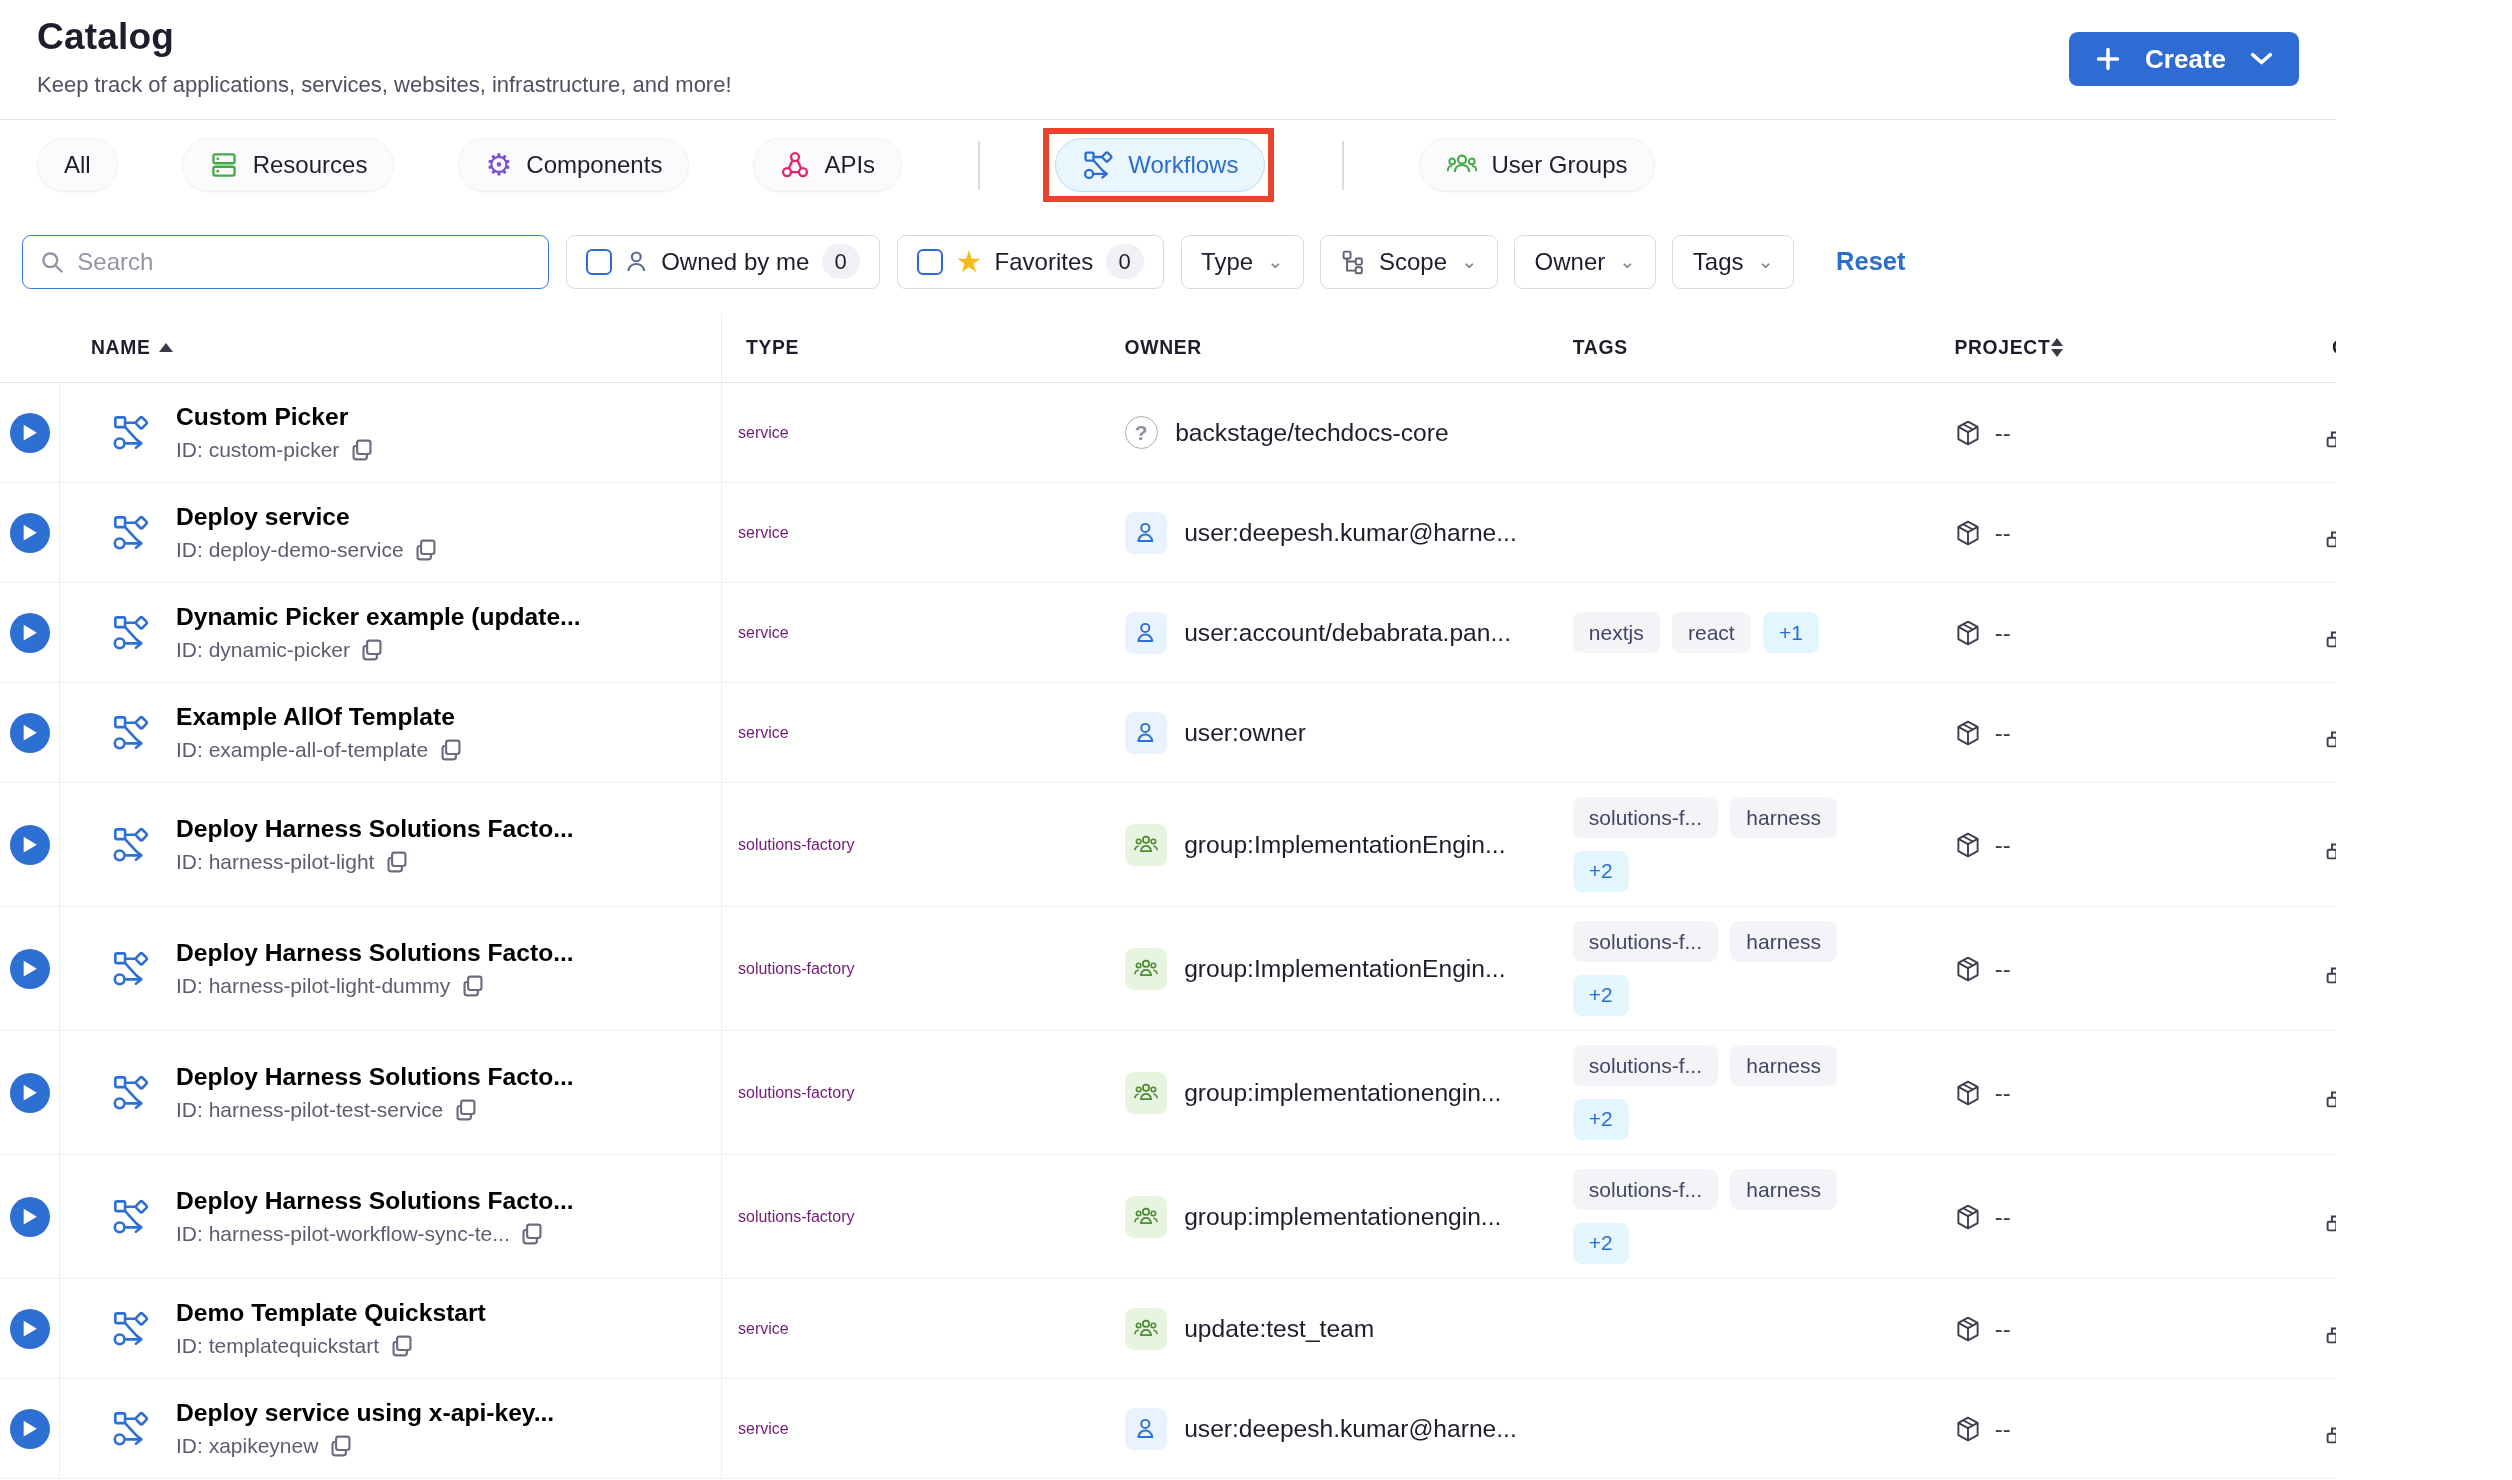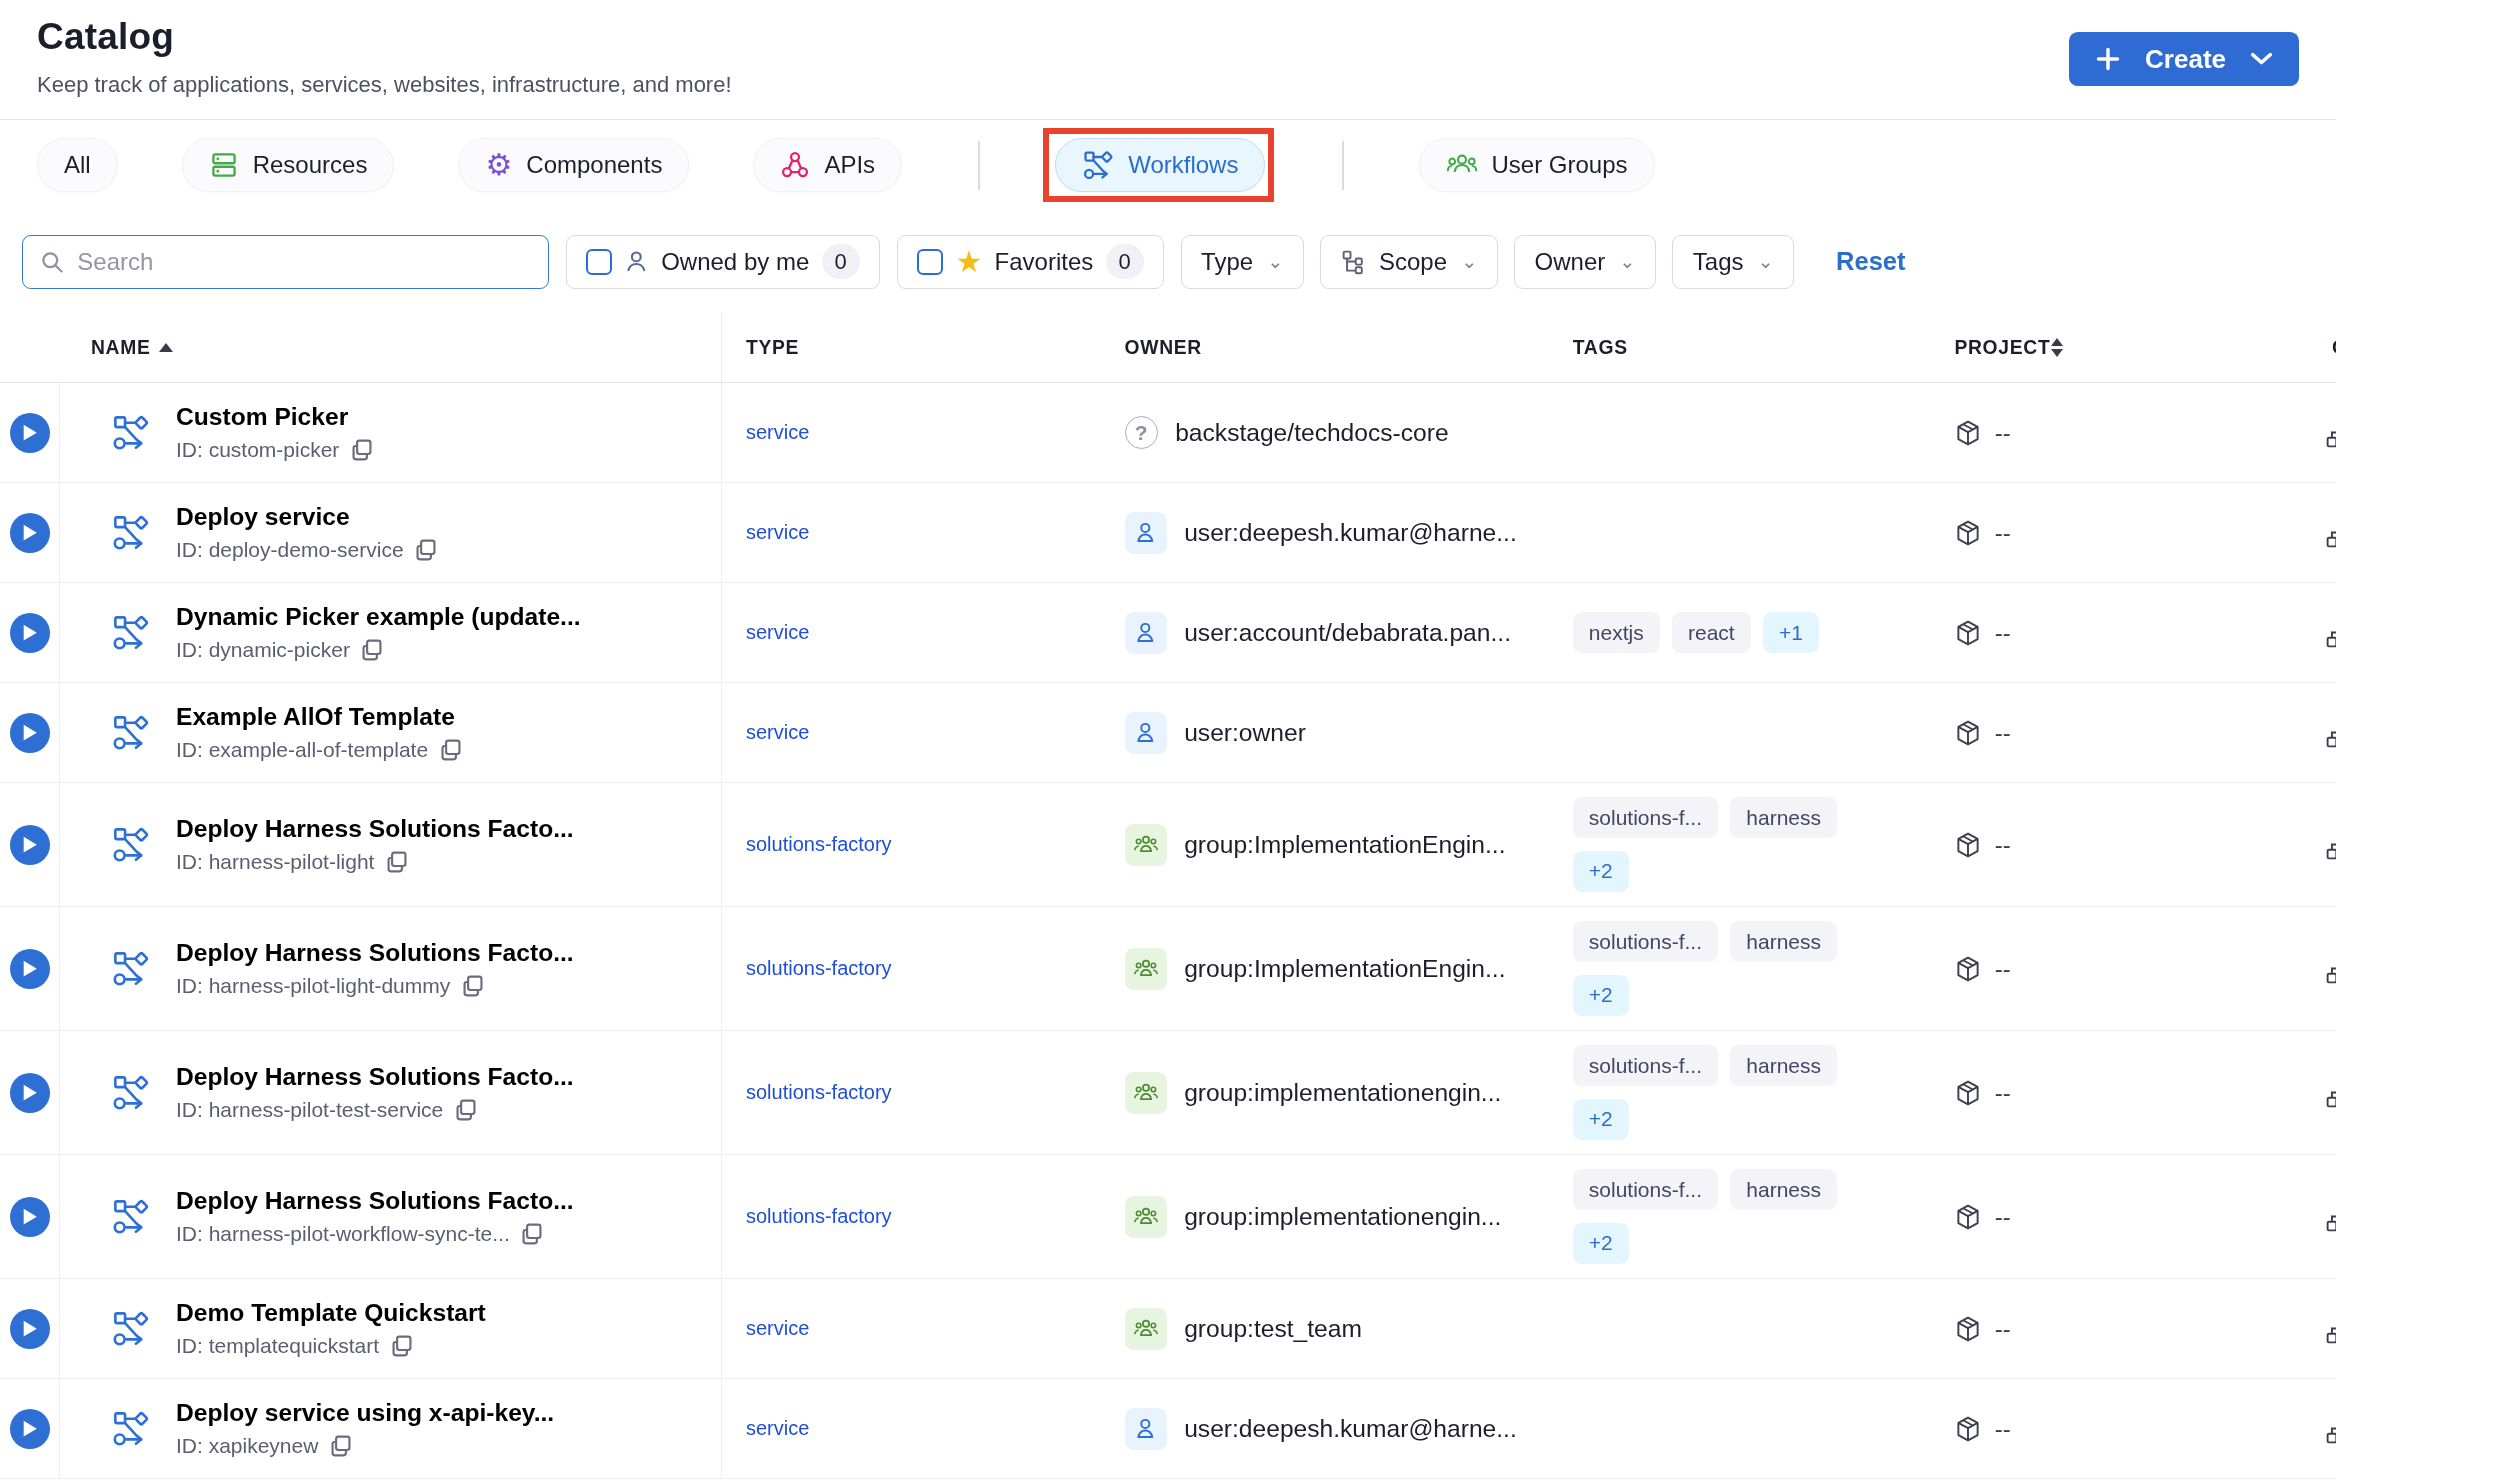--- a/index.html
+++ b/index.html
@@ -67,21 +67,21 @@
   .trow.tall { height:124px; }
   .cell { display:flex; align-items:center; }
   .cell-play { justify-content:center; border-right:0.9px solid #ededf2; }
   .play-btn { width:40px; height:40px; border-radius:50%; background:#2e6fd3; border:none; cursor:pointer;
     display:flex; align-items:center; justify-content:center; padding:0; }
   .cell-name { padding-left:51px; gap:26px; }
   .name-stack { display:flex; flex-direction:column; gap:7px; }
   .name-link { font-size:24.6px; font-weight:700; color:#000000; text-decoration:none; cursor:pointer; }
   .id-line { display:flex; align-items:center; gap:10.5px; font-size:21px; color:#5c5e70; }
   .copy-ic { display:flex; cursor:pointer; }
-  .cell-type { padding-left:24px; font-size:20px; color:#1d4ed8; border-left:0.9px solid #ededf2; }
+  .cell-type { padding-left:16px; font-size:16px; color:#701a75; border-left:0.9px solid #ededf2; }
   .cell-owner { padding-left:17.6px; gap:17.6px; font-size:24.6px; color:#1d1d2c; }
   .owner-ic { flex:0 0 auto; display:flex; align-items:center; justify-content:center; }
   .kind-help { width:33px; height:33px; border-radius:50%; border:1.8px solid #abacc0; color:#8d8fa3;
     font-size:21px; font-weight:700; }
   .kind-help::before { content:"?"; }
   .kind-user { width:42px; height:42px; border-radius:8.8px; background:#e9f3fd; }
   .kind-group { width:42px; height:42px; border-radius:8.8px; background:#e7f4e0; }
   .cell-tags { padding-left:8.8px; }
   .tags-wrap { display:flex; flex-wrap:wrap; gap:12.3px; width:307px; align-items:center; }
   .tag-pill { background:#f3f3f8; color:#414764; font-size:21px; padding:8.8px 16px; border-radius:8.8px; white-space:nowrap; }
@@ -972,21 +972,21 @@
 
       <span class="owner-ic kind-group">
         <svg width="26" height="26" viewBox="0 0 30 30">
               <circle cx="15" cy="9" r="3.6" fill="none" stroke="#4c8b2f" stroke-width="2"></circle>
               <path d="M9 22c.8-4 3-6 6-6s5.2 2 6 6z" fill="none" stroke="#4c8b2f" stroke-width="2" stroke-linejoin="round"></path>
               <circle cx="6.5" cy="11" r="2.6" fill="none" stroke="#4c8b2f" stroke-width="1.8"></circle>
               <circle cx="23.5" cy="11" r="2.6" fill="none" stroke="#4c8b2f" stroke-width="1.8"></circle>
               <path d="M2 21c.6-3 2.2-4.6 4.5-4.6M28 21c-.6-3-2.2-4.6-4.5-4.6" fill="none" stroke="#4c8b2f" stroke-width="1.8"></path>
             </svg>
       </span>
-      <span class="owner-text">group:test_team</span>
+      <span class="owner-text">update:test_team</span>
     </div>
     <div class="cell cell-tags">
       <div class="tags-wrap"></div>
     </div>
     <div class="cell cell-project">
       <span style="display:flex;">
         <svg width="28" height="28" viewBox="0 0 32 32">
               <path d="M16 3l11 6v14l-11 6-11-6V9z" fill="none" stroke="#3e3f4e" stroke-width="2.2" stroke-linejoin="round"></path>
               <path d="M5 9l11 6 11-6M16 15v14" fill="none" stroke="#3e3f4e" stroke-width="2.2" stroke-linejoin="round"></path>
               <path d="M10.5 6l11 6" fill="none" stroke="#3e3f4e" stroke-width="2.2"></path>

